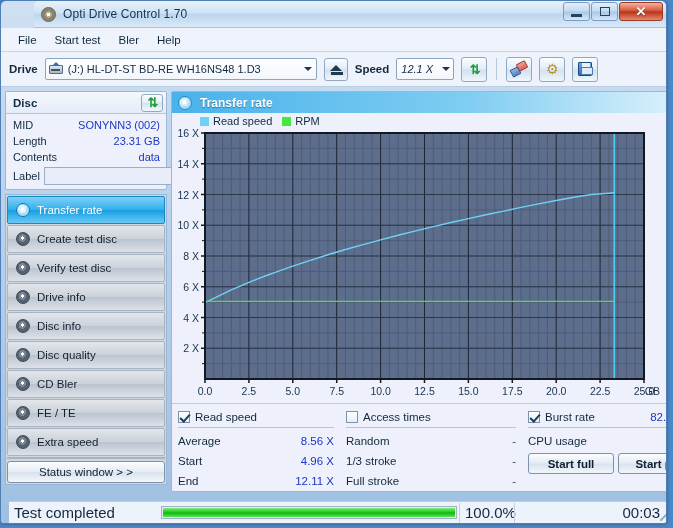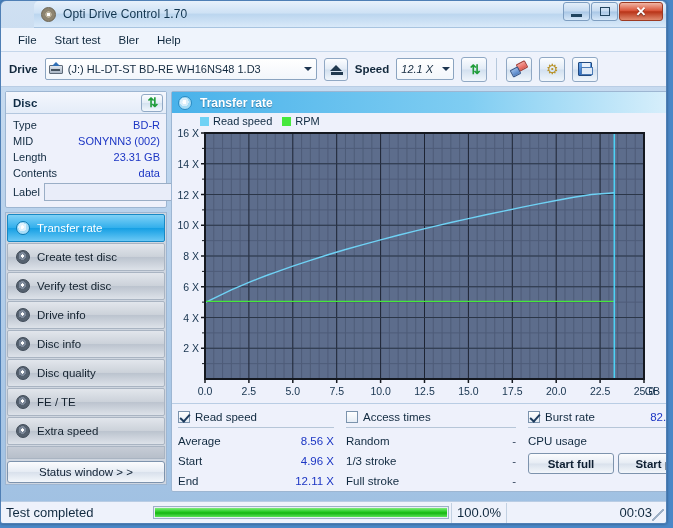--- a/index.html
+++ b/index.html
@@ -187,23 +187,23 @@
   .burst-val { font-size:11.5px; color:#1c36c4; }
   .start-btn {
     width:86px;height:21px;border:1px solid #7d93ad;border-radius:3px;
     background:linear-gradient(180deg,#fbfcfe 0%,#e6ecf4 48%,#d9e1ec 52%,#f3f7fb 100%);
     display:flex;align-items:center;justify-content:center;
     font-size:11.5px;color:#0f2033;font-weight:bold;
   }
   .btn-col { display:flex; flex-direction:row; align-items:flex-end; gap:4px; padding-top:2px;}
   
   .statusbar {
-    position:absolute; left:0; bottom:0; width:100%; height:22px;
+    position:absolute; left:8px; bottom:0; width:100%; height:22px;
     background:#eef2fb; border-top:1px solid #b9cde4;
-    display:flex; align-items:center; font-size:13px; color:#10293f;
+    display:flex; align-items:center; font-size:15px; color:#10293f;
   }
   .sb-cell { height:20px; display:flex; align-items:center; padding:0 5px; }
   .sb-msg { width:150px; }
   .sb-prog { flex:none; width:300px; padding:0 2px;}
   .prog-track { width:100%; height:13px; border:1px solid #9db0c6; background:#e8edf5; padding:1px;}
   .prog-fill { height:100%; background:linear-gradient(180deg,#7ded7a 0%,#23c91f 45%,#16b512 55%,#59e356 100%); }
   .sb-pct { width:55px; border-left:1px solid #c2d1e2; justify-content:flex-start;}
   .sb-time { flex:1; border-left:1px solid #c2d1e2; justify-content:flex-end; padding-right:14px;}
   .grip { position:absolute; right:2px; bottom:2px; width:12px; height:12px;
     background:
@@ -287,24 +287,20 @@
     <div class="leftcol">
 
       <div class="panel disc-panel">
         <div class="disc-head">
           <span class="disc-head-title">Disc</span>
           <span class="mini-btn">
               <span class="ico-refresh">⇅</span>
             </span>
         </div>
         <div class="disc-rows">
-          <div class="drow">
-            <span class="dk">Type</span>
-            <span class="dv">BD-R</span>
-          </div>
           <div class="drow">
             <span class="dk">MID</span>
             <span class="dv">SONYNN3 (002)</span>
           </div>
           <div class="drow">
             <span class="dk">Length</span>
             <span class="dv">23.31 GB</span>
           </div>
           <div class="drow">
             <span class="dk">Contents</span>
@@ -337,20 +333,24 @@
           <span class="nav-ico"></span>
           <span>Drive info</span>
         </div>
         <div class="nav-item">
           <span class="nav-ico"></span>
           <span>Disc info</span>
         </div>
         <div class="nav-item">
           <span class="nav-ico"></span>
           <span>Disc quality</span>
+        </div>
+        <div class="nav-item">
+          <span class="nav-ico"></span>
+          <span>CD Bler</span>
         </div>
         <div class="nav-item">
           <span class="nav-ico"></span>
           <span>FE / TE</span>
         </div>
         <div class="nav-item">
           <span class="nav-ico"></span>
           <span>Extra speed</span>
         </div>
         <div class="nav-spacer"></div>

